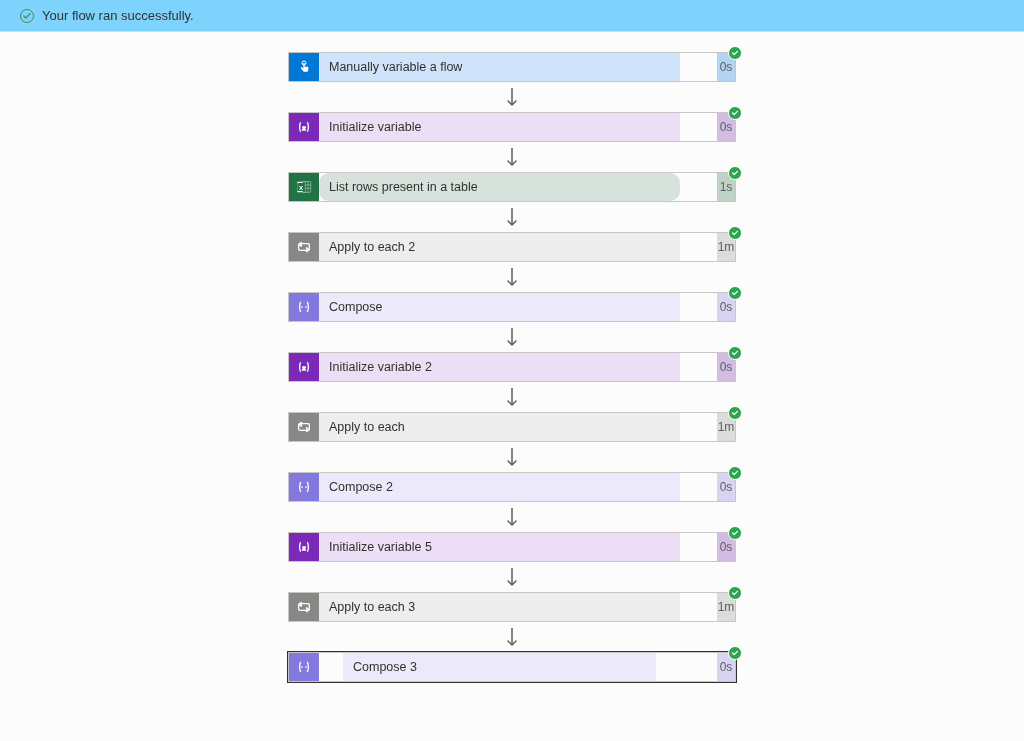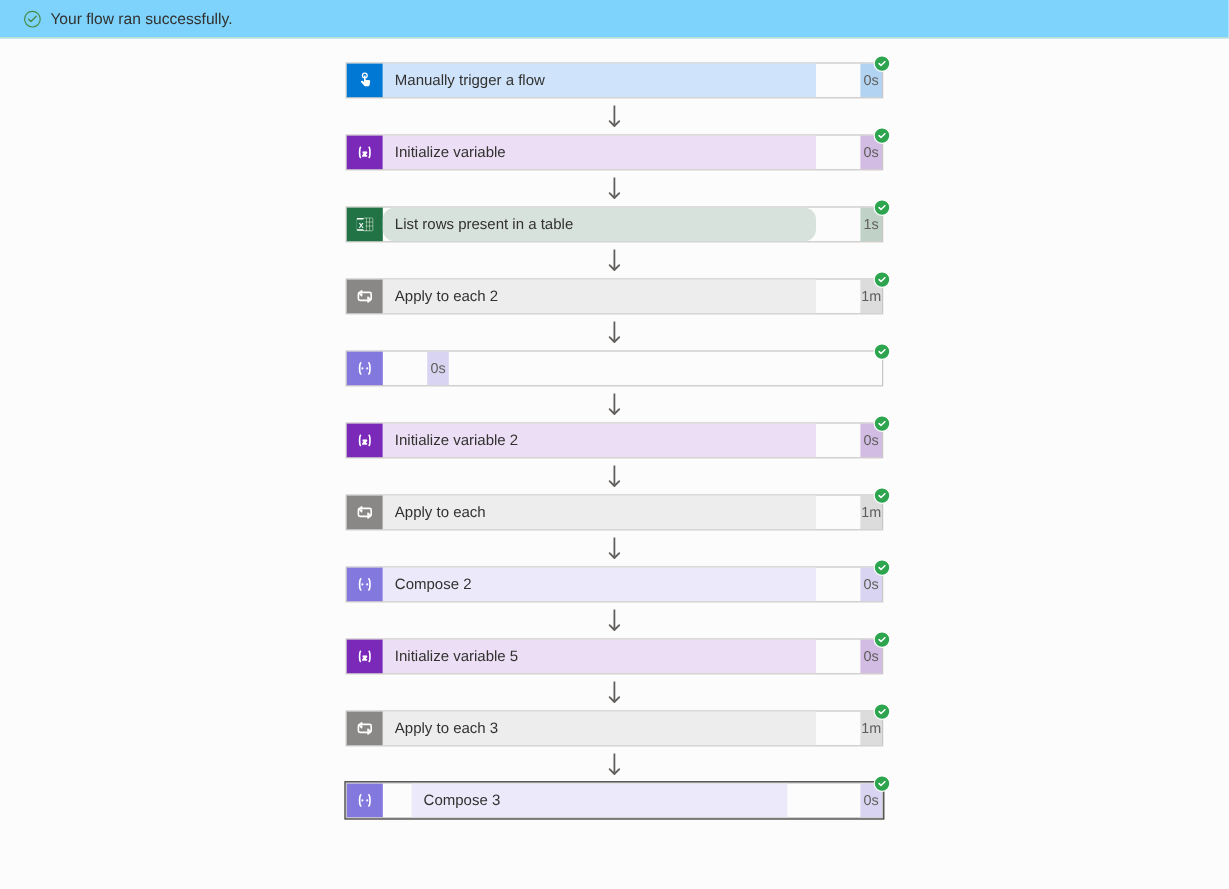--- a/index.html
+++ b/index.html
@@ -127,21 +127,21 @@
 </div>
 
 <div class="flow-canvas" id="flow-canvas">
     <div class="step theme-blue">
       <div class="step-icon">
         <svg class="icon-svg" viewBox="0 0 24 24" fill="#fff">
           <circle cx="12" cy="6" r="3" fill="none" stroke="#fff" stroke-width="1.5"></circle>
           <path d="M11 6v8l-2-1.5c-.8-.5-1.8 0-1.8 1 0 .3.1.6.3.8l3.5 4.2c.4.5 1 .8 1.6.8h3.4c1 0 1.8-.7 2-1.7l.7-4c.2-1-.6-2-1.6-2H13V6" fill="#fff"></path>
         </svg>
       </div>
-      <div class="step-label">Manually trigger a flow</div>
+      <div class="step-label">Manually variable a flow</div>
       <div class="step-duration">0s</div>
       <div class="badge">
         <svg viewBox="0 0 10 10">
           <path d="M2 5l2 2 4-4" stroke="#fff" stroke-width="1.6" fill="none" stroke-linecap="round" stroke-linejoin="round"></path>
         </svg>
       </div>
     </div>
     <div class="arrow">
       <svg viewBox="0 0 14 22">
         <line x1="7" y1="2" x2="7" y2="18" stroke="#605e5c" stroke-width="1.5"></line>
@@ -220,20 +220,21 @@
       </svg>
     </div>
     <div class="step theme-lightpurple">
       <div class="step-icon">
         <svg class="icon-svg" viewBox="0 0 24 24" fill="none" stroke="#fff" stroke-width="2" stroke-linecap="round" stroke-linejoin="round">
           <path d="M7 5c-2 2-2 12 0 14M17 5c2 2 2 12 0 14"></path>
           <circle cx="9" cy="12" r="1.3" fill="#fff" stroke="none"></circle>
           <circle cx="15" cy="12" r="1.3" fill="#fff" stroke="none"></circle>
         </svg>
       </div>
+      <div class="step-label">Compose</div>
       <div class="step-duration">0s</div>
       <div class="badge">
         <svg viewBox="0 0 10 10">
           <path d="M2 5l2 2 4-4" stroke="#fff" stroke-width="1.6" fill="none" stroke-linecap="round" stroke-linejoin="round"></path>
         </svg>
       </div>
     </div>
     <div class="arrow">
       <svg viewBox="0 0 14 22">
         <line x1="7" y1="2" x2="7" y2="18" stroke="#605e5c" stroke-width="1.5"></line>

